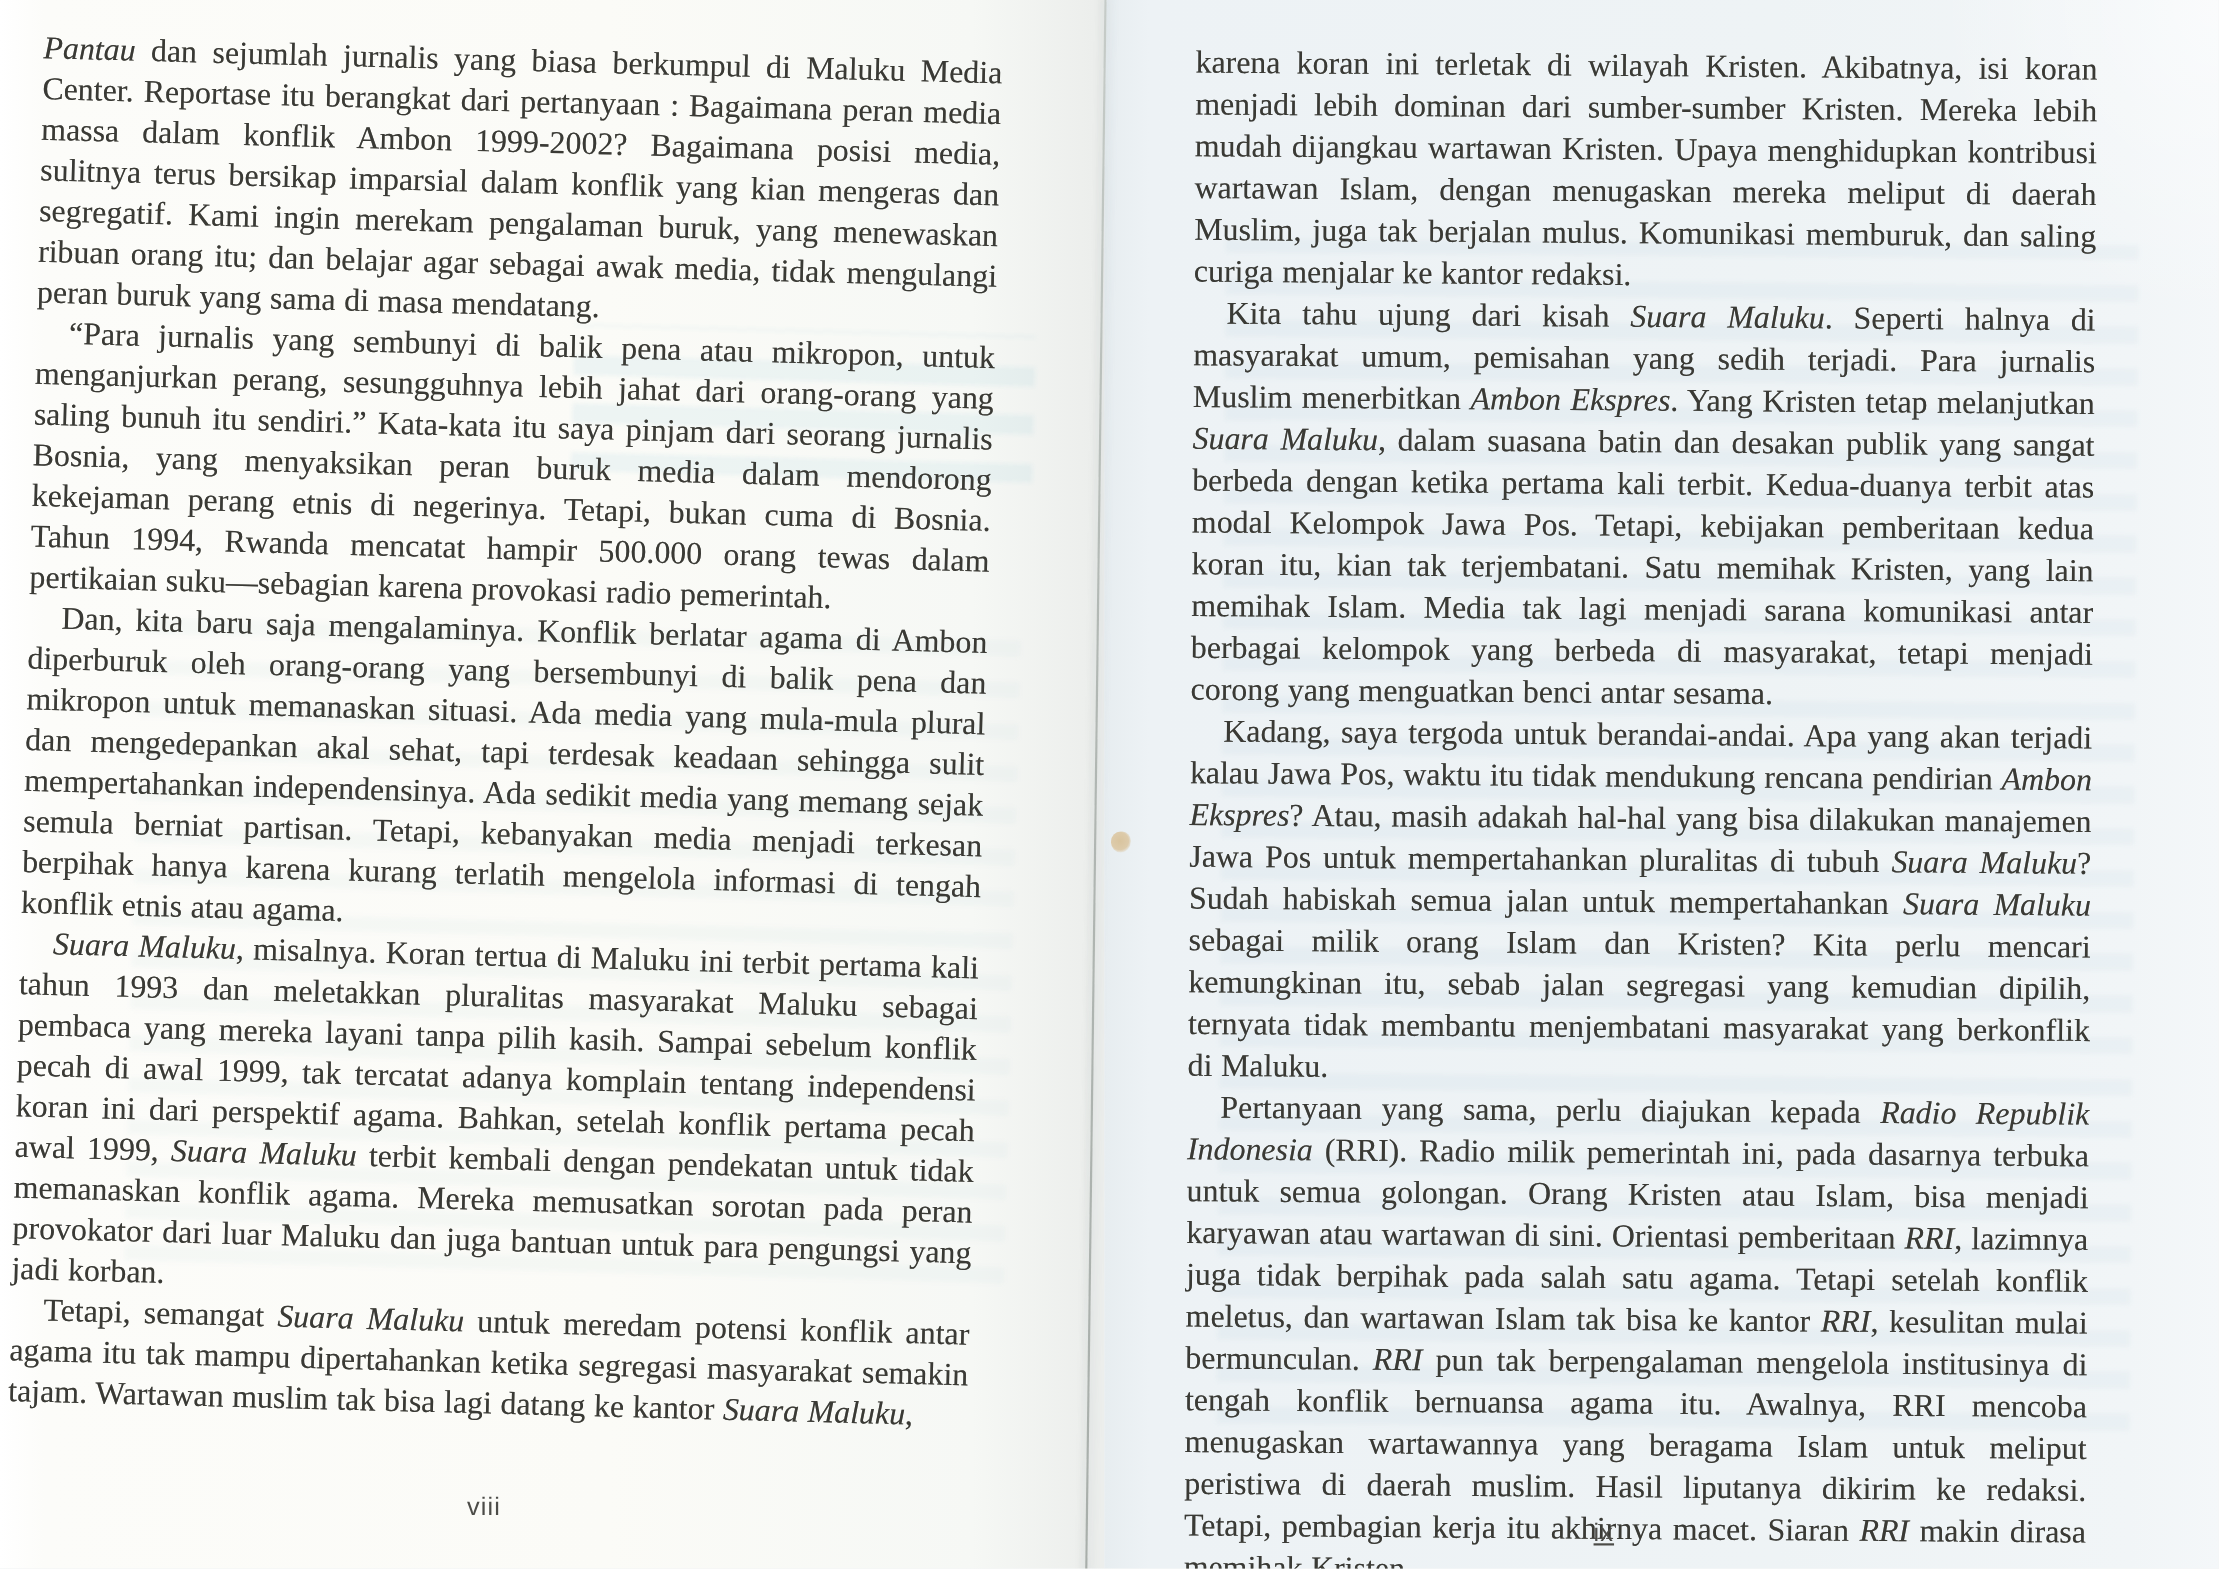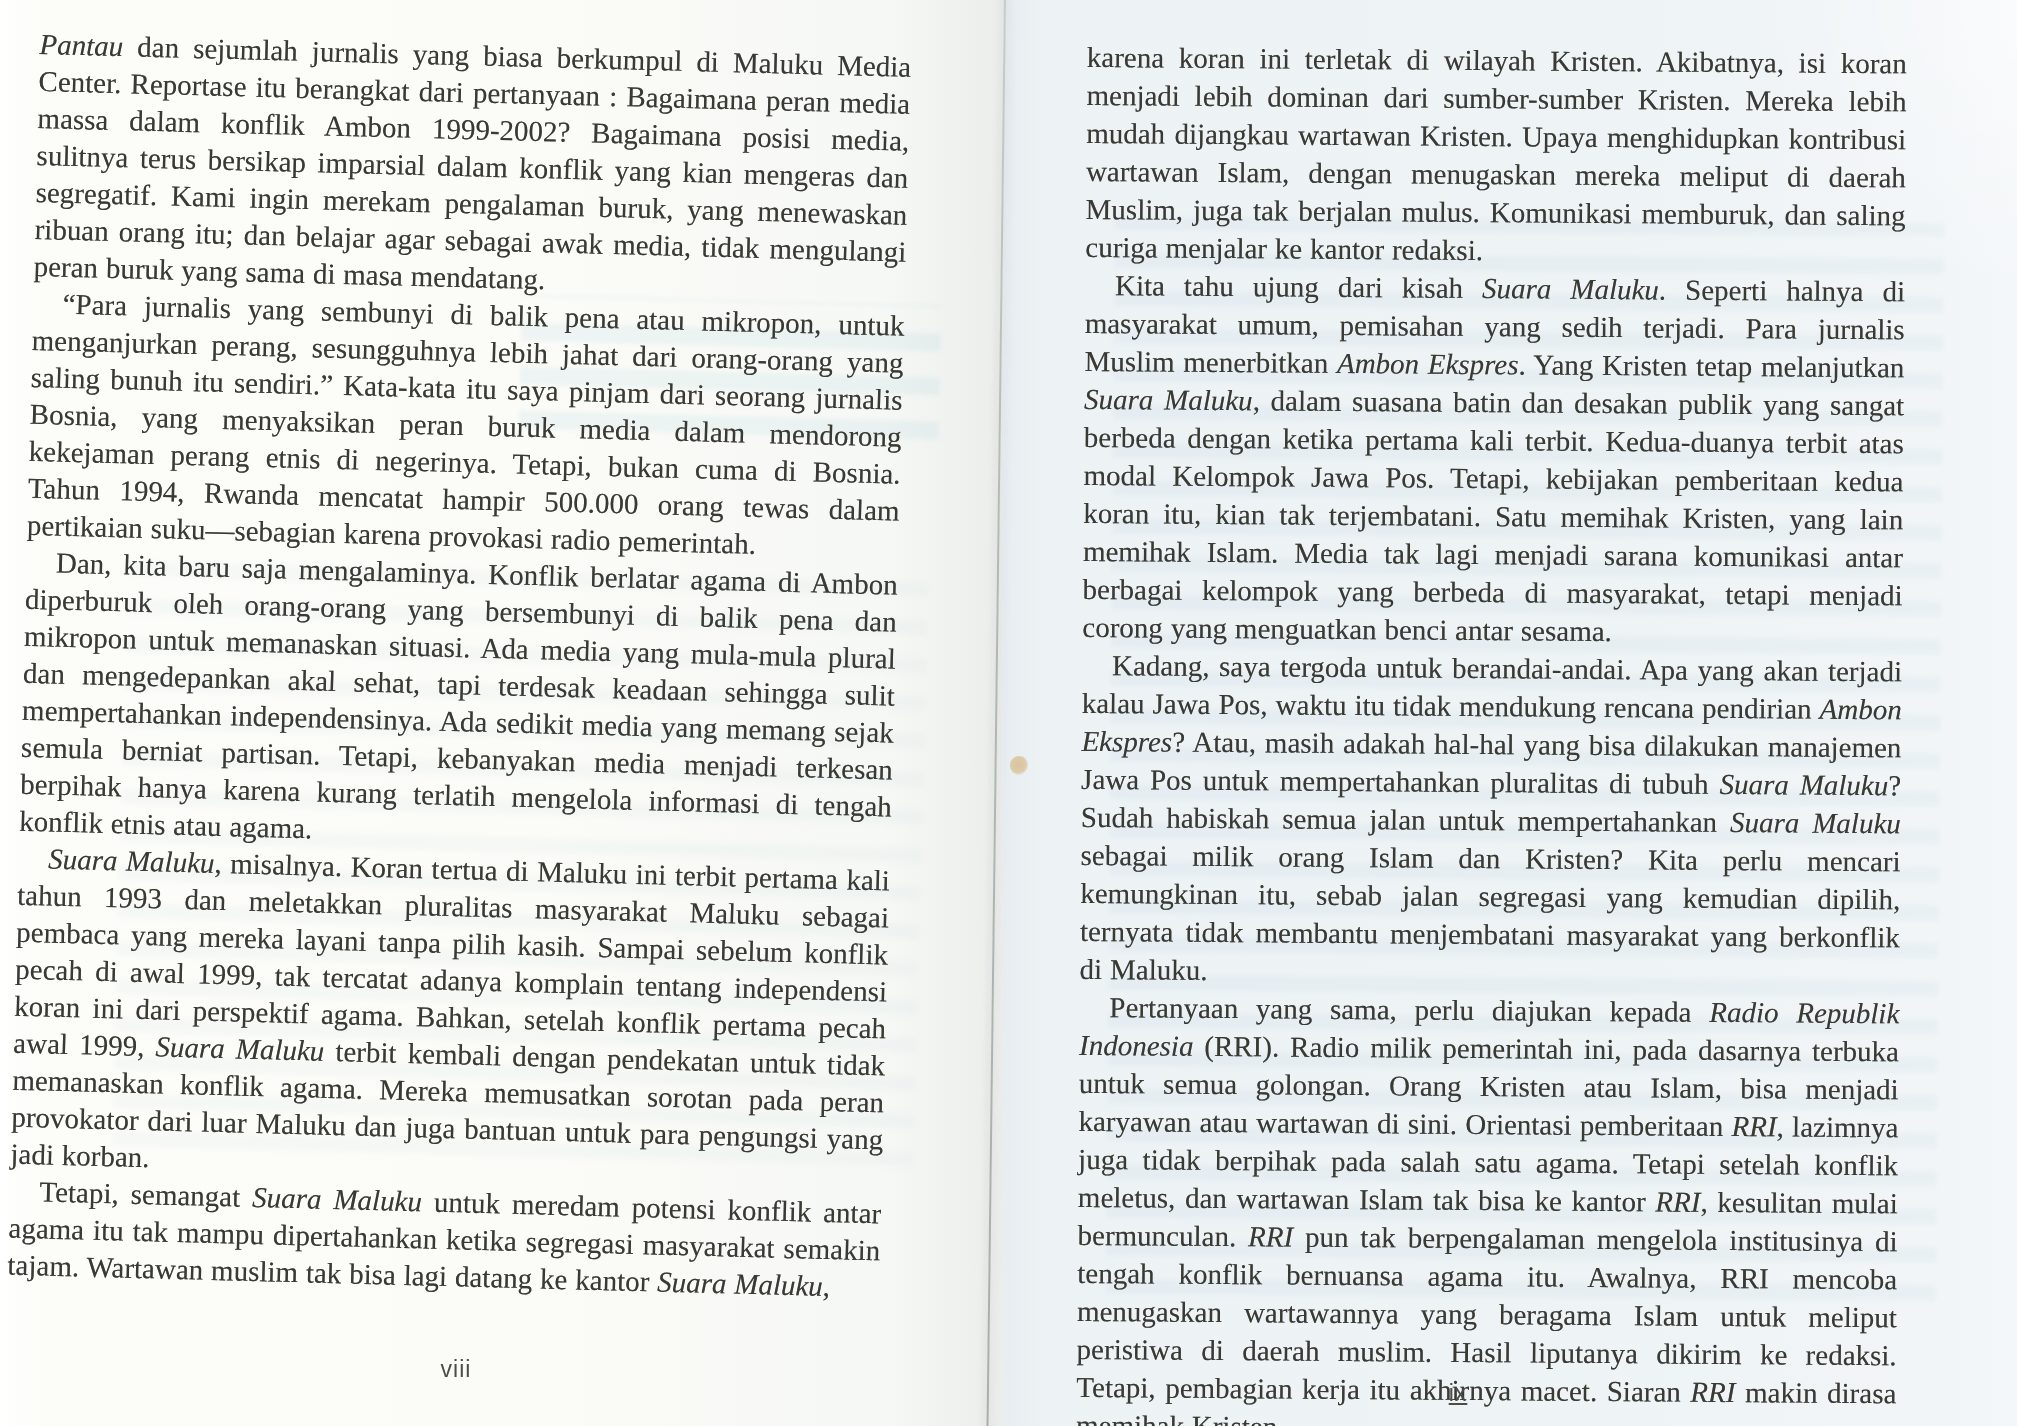--- a/index.html
+++ b/index.html
@@ -55,21 +55,21 @@
     text-shadow: 0 0 0.5px rgba(58,58,53,0.55);
   }
   .para.indent { text-indent: 30px; }
   .para em { font-style: italic; }
   
   .folio {
     position: absolute; color: #4c4c48;
     font-family: "Liberation Sans", "DejaVu Sans", sans-serif;
     font-size: 23px; letter-spacing: 1px;
   }
-  #folio-left  { left: 396px; top: 1356px; width: 120px; text-align: center; }
+  #folio-left  { left: 380px; top: 1356px; width: 120px; text-align: center; }
   #folio-right { left: 1408px; top: 1380px; width: 100px; text-align: center; text-decoration: underline; }
   
   .ghost {
     position: absolute; pointer-events: none;
     filter: blur(2px);
   }
   #ghost-left-heading {
     left: 520px; top: 300px; width: 420px; height: 160px;
     background: repeating-linear-gradient(0deg,
       transparent 0 26px, rgba(120,185,205,0.10) 26px 44px);

